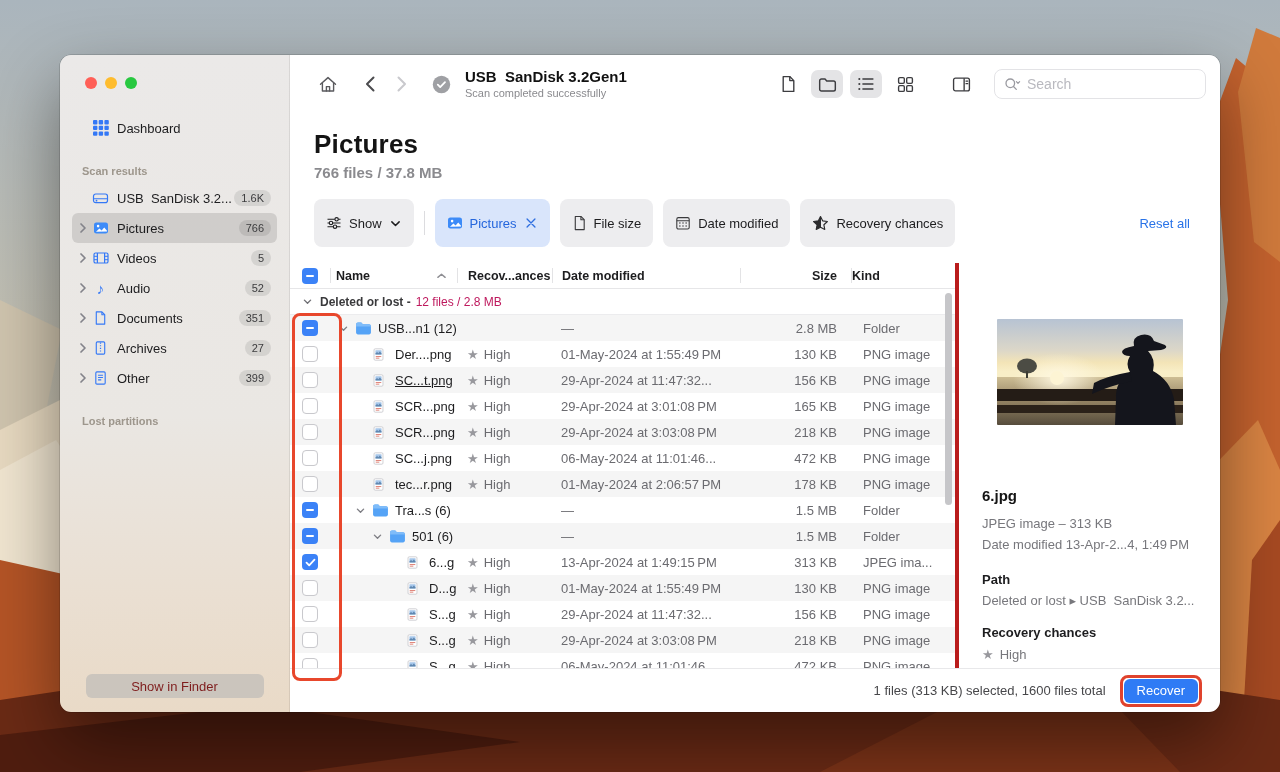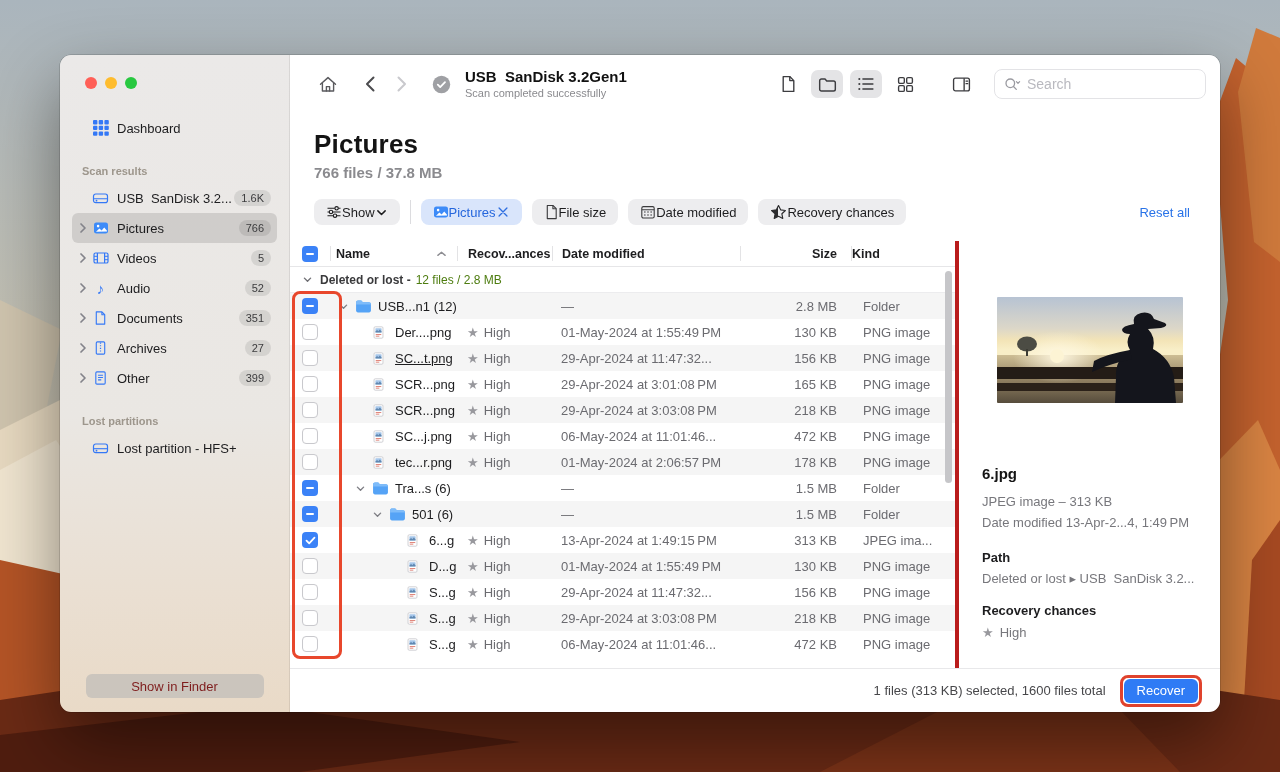--- a/index.html
+++ b/index.html
@@ -54,22 +54,22 @@
   .gap16{width:10px;}
   .search{width:212px;height:30px;border:1px solid #e3e3e6;border-radius:8px;background:#fff;
     display:flex;align-items:center;padding:0 9px;gap:6px;margin-left:10px;}
   .search .ph{font-size:14px;color:#b9b9bf;}
 
   .page-head{padding:16px 24px 0;flex:none;}
   .page-title{font-size:26px;font-weight:800;color:#141414;letter-spacing:.2px;}
   .page-sub{font-size:15px;font-weight:700;color:#8a8a8e;margin-top:4px;}
 
   .filter-row{flex:none;display:flex;align-items:center;gap:10px;padding:18px 24px 16px;}
-  .pill{height:26px;border-radius:8px;background:#ededef;display:flex;align-items:center;
-    padding:0 12px;font-size:13px;color:#1d1d1f;flex:none;}
+  .pill{height:48px;border-radius:8px;background:#ededef;display:flex;align-items:center;
+    gap:7px;padding:0 12px;font-size:13px;color:#1d1d1f;flex:none;}
   .pill.blue{background:#d9e5fb;color:#2566dd;}
   .vdiv{width:1px;height:24px;background:#dcdcdf;flex:none;}
   .reset{margin-left:auto;font-size:13px;color:#2973e8;padding-right:6px;}
 
   .content{flex:1;min-height:0;display:flex;}
   .table-wrap{flex:1;min-width:0;position:relative;font-size:13px;}
   .thead{height:26px;display:flex;align-items:center;border-bottom:1px solid #e6e6e8;
     font-size:12.5px;font-weight:700;color:#1d1d1f;}
   .hc{display:flex;align-items:center;height:15px;}
   .hc.sep{border-left:1px solid #e3e3e5;}
@@ -77,21 +77,21 @@
   .col-name{width:127px;flex:none;padding-left:5px;}
   .col-rec{width:95px;flex:none;padding-left:10px;}
   .col-date{width:188px;flex:none;padding-left:9px;}
   .col-size{width:111px;flex:none;justify-content:flex-end;padding-right:14px;}
   .col-kind{flex:1;}
   .sortmark{margin-left:auto;margin-right:10px;display:flex;}
   .group-row{height:26px;display:flex;align-items:center;border-bottom:1px solid #ececee;
     padding-left:12px;font-size:12px;}
   .group-row .gchev{margin-right:7px;display:flex;}
   .gtitle{color:#3a3a3c;font-weight:600;}
-  .gsum{color:#4d7c0f;margin-left:5px;}
+  .gsum{color:#be185d;margin-left:5px;}
   #rows{position:absolute;left:0;right:0;top:52px;bottom:0;overflow:hidden;}
   .trow{height:26px;display:flex;align-items:center;color:#6b6b70;}
   .trow.alt{background:#f5f5f5;}
   .trow .name-cell{width:127px;flex:none;display:flex;align-items:center;color:#1d1d1f;
     overflow:hidden;white-space:nowrap;}
   .trow .chev-slot{width:17px;flex:none;display:flex;align-items:center;}
   .trow .ficon{width:17px;height:16px;flex:none;margin-right:6px;display:flex;
     align-items:center;}
   .trow .rec-cell{width:95px;flex:none;padding-left:10px;display:flex;align-items:center;gap:5px;}
   .trow .date-cell{width:188px;flex:none;padding-left:9px;white-space:nowrap;overflow:hidden;}
@@ -278,33 +278,20 @@
               <rect x="3" y="1.5" width="10" height="13" rx="1.2"></rect>
               <path d="M5.4 5h5.2M5.4 7.5h5.2M5.4 10h3.4"></path>
             </svg>
           </span>
           <span class="lbl">Other</span>
           <span class="badge">399</span>
         </div>
       </div>
 
     <div class="side-label">Lost partitions</div>
-    <div id="lost-items">
-        <div class="side-item">
-          <span class="chev"></span>
-          <span class="sicon">
-            <svg width="17" height="16" viewBox="0 0 16 16" fill="none">
-              <rect x="1" y="4" width="14" height="8.6" rx="2.2" stroke="#3478F6" stroke-width="1.2"></rect>
-              <path d="M1.2 8.7h13.6" stroke="#3478F6" stroke-width="1.1"></path>
-              <circle cx="4" cy="10.7" r=".9" fill="#3478F6"></circle>
-            </svg>
-          </span>
-          <span class="lbl">Lost partition - HFS+</span>
-        </div>
-      </div>
 
     <button class="finder-btn">Show in Finder</button>
   </aside>
 
   <div class="main">
 
     <div class="toolbar">
       <span class="tb-icon tb-home">
         <svg width="20" height="19" viewBox="0 0 20 19" fill="none" stroke="#5a5a5e" stroke-width="1.4" stroke-linecap="round" stroke-linejoin="round">
           <path d="M2.5 9.2 10 2.6l7.5 6.6"></path>

